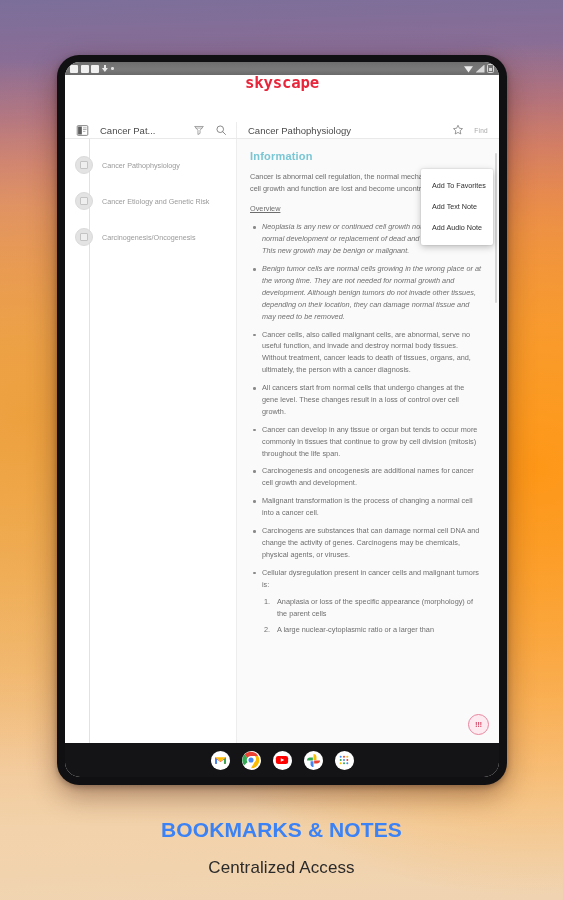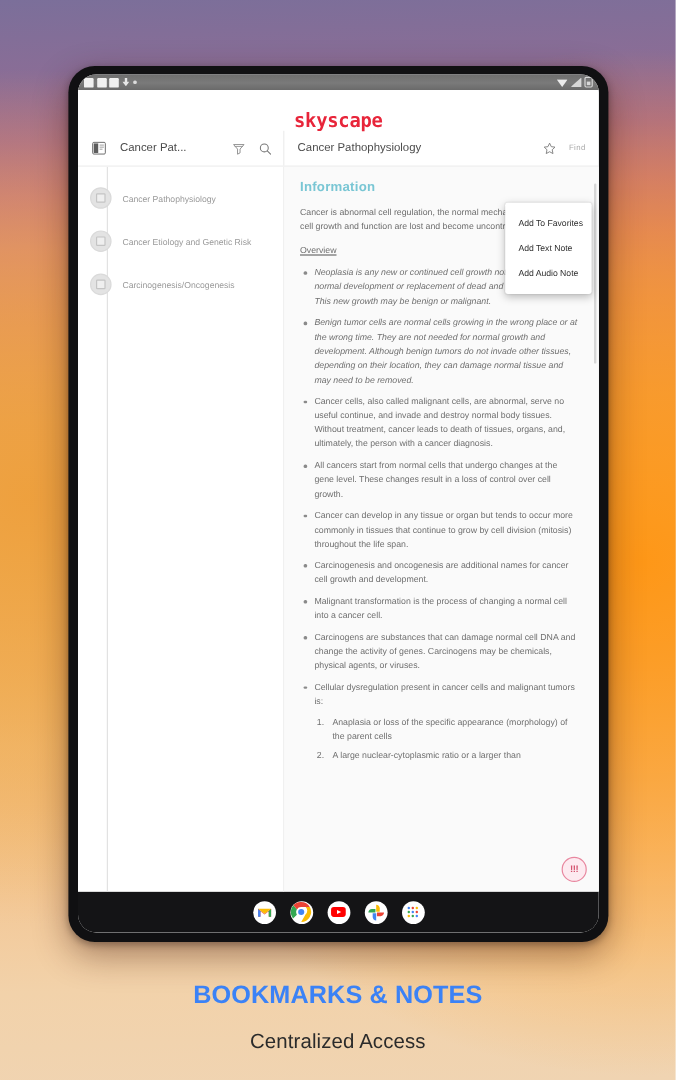--- a/index.html
+++ b/index.html
@@ -70,40 +70,41 @@
   .sb-dot { width: 2.5px; height: 2.5px; border-radius: 50%; background: #dcdcdc; }
   .sb-wifi { width: 9px; height: 8px; background: #ececec;
              clip-path: polygon(50% 100%, 0 22%, 100% 22%); }
   .sb-batt { width: 7px; height: 9px; border: 1px solid #d8d8d8; border-radius: 1.5px; position: relative; }
   .sb-batt::after { content:""; position:absolute; left:1px; right:1px; bottom:1px; height:45%; background:#d8d8d8; }
 
   
   .brandbar {
     height: 34px;
     background: #ffffff;
-    display: flex; align-items: flex-end; justify-content: center;
+    display: flex; align-items: flex-start; justify-content: center;
     flex: 0 0 auto;
   }
   .logo {
     font-family: "DejaVu Sans Mono", monospace;
     font-size: 16.5px;
     font-weight: 700;
     letter-spacing: -0.2px;
     color: #e8253a;
     line-height: 1;
     transform: scaleX(0.95);
   }
 
   
   .toolbar {
     height: 30px;
     display: flex;
     flex: 0 0 auto;
     background: #ffffff;
     border-bottom: 1px solid #e9e9e9;
+    align-items: flex-end;
   }
   .tb-left {
     width: 172px;
     display: flex; align-items: center;
     padding: 0 7px 0 9px;
     gap: 6px;
     border-right: 1px solid #ededed;
   }
   .tb-right {
     flex: 1;
@@ -392,21 +393,21 @@
       </div>
 
       <div class="content">
         <div class="info-head">Information</div>
         <div class="para">Cancer is abnormal cell regulation, the normal mechanisms that control cell growth and function are lost and become uncontrolled.</div>
         <div class="para overview">Overview</div>
 
         <ul class="bullets">
           <li class="ital">Neoplasia is any new or continued cell growth not needed for normal development or replacement of dead and damaged tissues. This new growth may be benign or malignant.</li>
           <li class="ital">Benign tumor cells are normal cells growing in the wrong place or at the wrong time. They are not needed for normal growth and development. Although benign tumors do not invade other tissues, depending on their location, they can damage normal tissue and may need to be removed.</li>
-          <li>Cancer cells, also called malignant cells, are abnormal, serve no useful continue, and invade and destroy normal body tissues. Without treatment, cancer leads to death of tissues, organs, and, ultimately, the person with a cancer diagnosis.</li>
+          <li>Cancer cells, also called malignant cells, are abnormal, serve no useful function, and invade and destroy normal body tissues. Without treatment, cancer leads to death of tissues, organs, and, ultimately, the person with a cancer diagnosis.</li>
           <li>All cancers start from normal cells that undergo changes at the gene level. These changes result in a loss of control over cell growth.</li>
           <li>Cancer can develop in any tissue or organ but tends to occur more commonly in tissues that continue to grow by cell division (mitosis) throughout the life span.</li>
           <li>Carcinogenesis and oncogenesis are additional names for cancer cell growth and development.</li>
           <li>Malignant transformation is the process of changing a normal cell into a cancer cell.</li>
           <li>Carcinogens are substances that can damage normal cell DNA and change the activity of genes. Carcinogens may be chemicals, physical agents, or viruses.</li>
           <li>Cellular dysregulation present in cancer cells and malignant tumors is:</li>
         </ul>
 
         <ol class="subs">
           <li>Anaplasia or loss of the specific appearance (morphology) of the parent cells</li>

